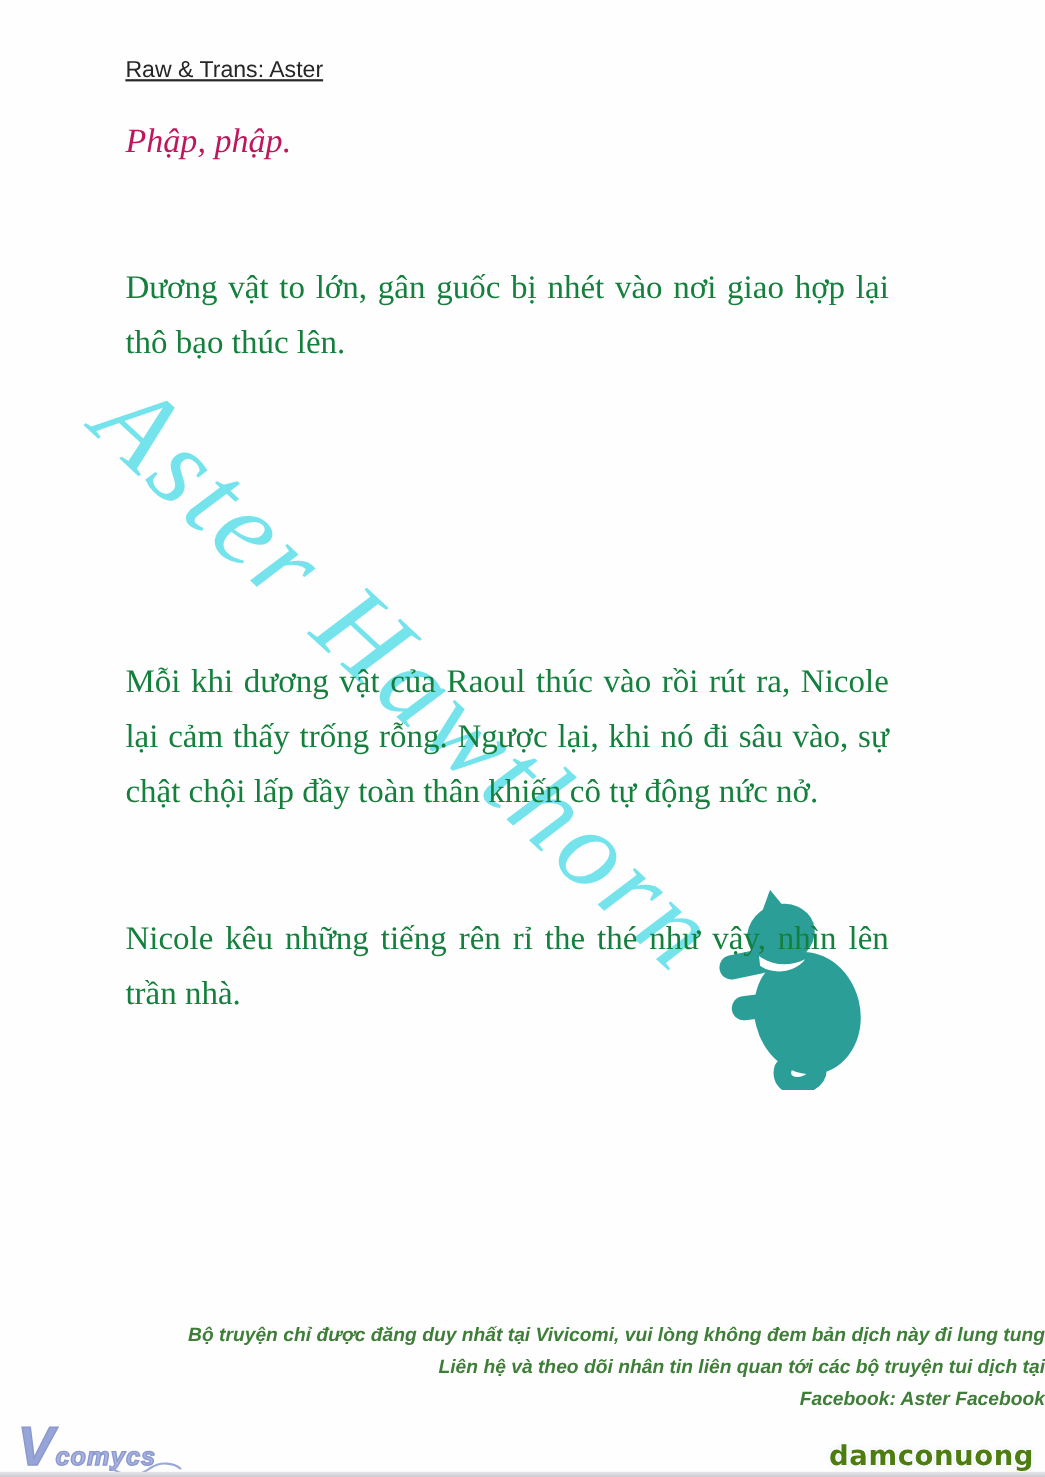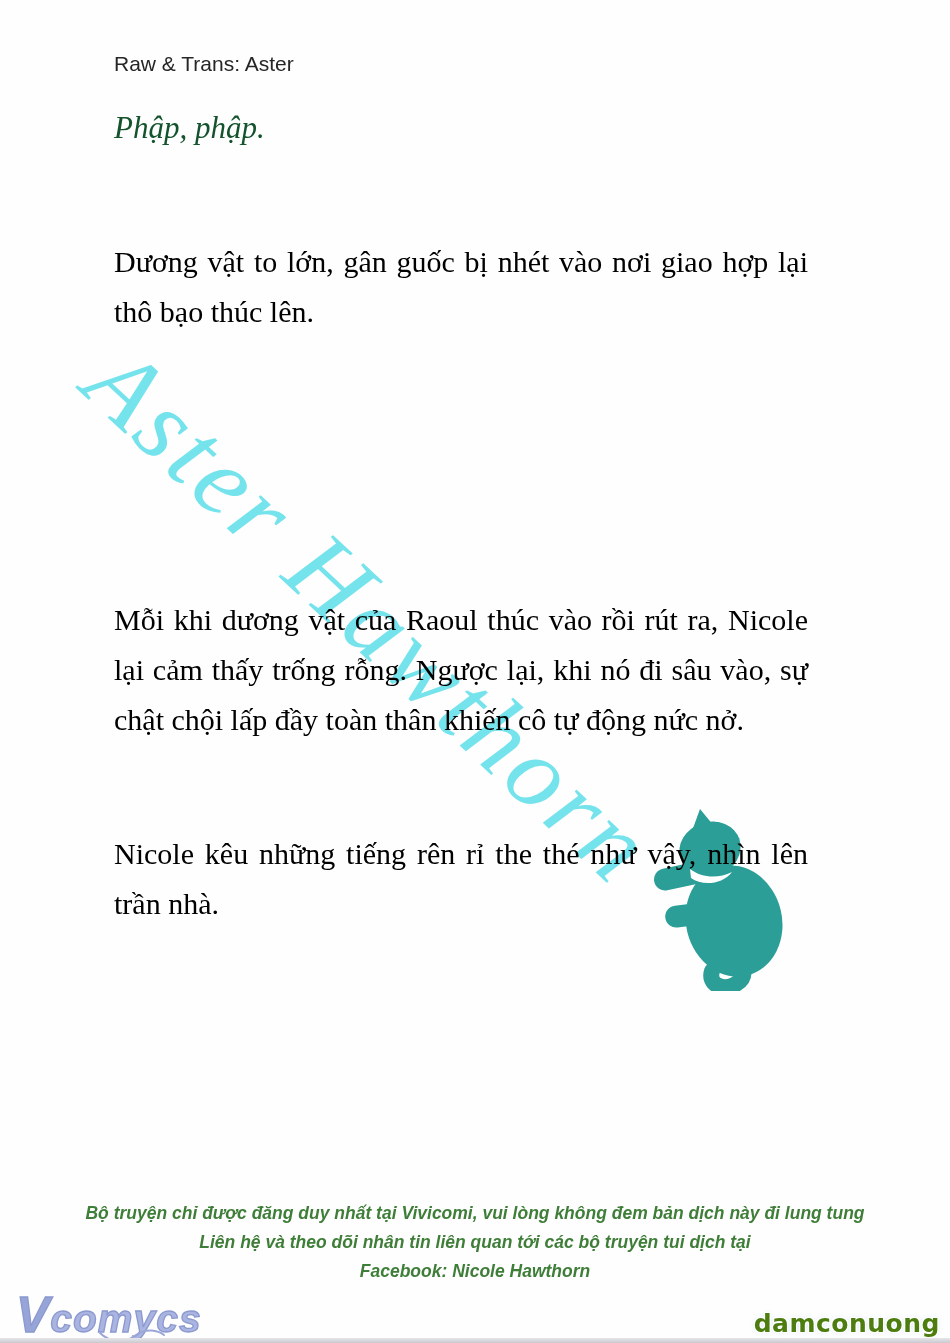--- a/index.html
+++ b/index.html
@@ -31,55 +31,56 @@
     left:650px;top:809px;
     width:140px;height:182px;
     z-index:2;
   }
   
   .credit{
     position:absolute;left:114px;top:52px;
     font-family:"Liberation Sans", sans-serif;
     font-size:21px;color:#262626;
     z-index:3;
+    text-decoration:underline;
   }
   .sfx{
     position:absolute;left:114px;top:110px;
     font-style:italic;
-    font-size:31px;color:#14532d;
+    font-size:31px;color:#be185d;
     z-index:3;
   }
   .para{
     position:absolute;left:114px;width:694px;
     font-size:30px;line-height:50px;
-    color:#000000;
+    color:#15803d;
     text-align:justify;
     z-index:3;
   }
   .p1{top:237px;}
   .p2{top:417px;}
   .p3{top:595px;}
   .p4{top:829px;}
   .p5{top:1007px;}
   
   .footer-notes{
     position:absolute;left:0;top:1199px;width:950px;
-    text-align:center;
+    text-align:right;
     font-family:"Liberation Sans", sans-serif;
     font-style:italic;font-weight:bold;
     font-size:17.5px;line-height:29px;
     color:#3f7e38;
     z-index:3;
   }
   
   .vcomycs{
     position:absolute;left:16px;top:1288px;
     font-family:"Liberation Sans", sans-serif;
     font-style:italic;font-weight:bold;
-    font-size:39px;letter-spacing:1px;
+    font-size:23px;letter-spacing:1px;
     color:#aab4e0;
     -webkit-text-stroke:1.3px #8b99cf;
     z-index:3;
     line-height:1.1;
   }
   .vcomycs::first-letter{
     font-size:50px;
     color:#97a4d8;
   }
   .vcomycs-swirl{
@@ -138,21 +139,21 @@
 
   <div class="sfx">Phập, phập.</div>
 
   <div class="para p1">Dương vật to lớn, gân guốc bị nhét vào nơi giao hợp lại thô bạo thúc lên.</div>
   <div class="para p4">Nicole kêu những tiếng rên rỉ the thé như vậy, nhìn lên trần nhà.</div>
   <div class="para p3">Mỗi khi dương vật của Raoul thúc vào rồi rút ra, Nicole lại cảm thấy trống rỗng. Ngược lại, khi nó đi sâu vào, sự chật chội lấp đầy toàn thân khiến cô tự động nức nở.</div>
 
   <div class="footer-notes">
     <div>Bộ truyện chỉ được đăng duy nhất tại Vivicomi, vui lòng không đem bản dịch này đi lung tung</div>
     <div>Liên hệ và theo dõi nhân tin liên quan tới các bộ truyện tui dịch tại</div>
-    <div>Facebook: Nicole Hawthorn</div>
+    <div>Facebook: Aster Facebook</div>
   </div>
 
   <div class="vcomycs">Vcomycs</div>
   <svg class="vcomycs-swirl" viewBox="0 0 70 16" xmlns="http://www.w3.org/2000/svg">
     <path d="M4,6 C14,16 30,16 40,8 C50,1 62,3 68,8" fill="none" stroke="#9aa7d8" stroke-width="2" stroke-linecap="round"></path>
   </svg>
 
   <div class="damconuong">damconuong</div>
 
   <div class="bottom-strip"></div>

